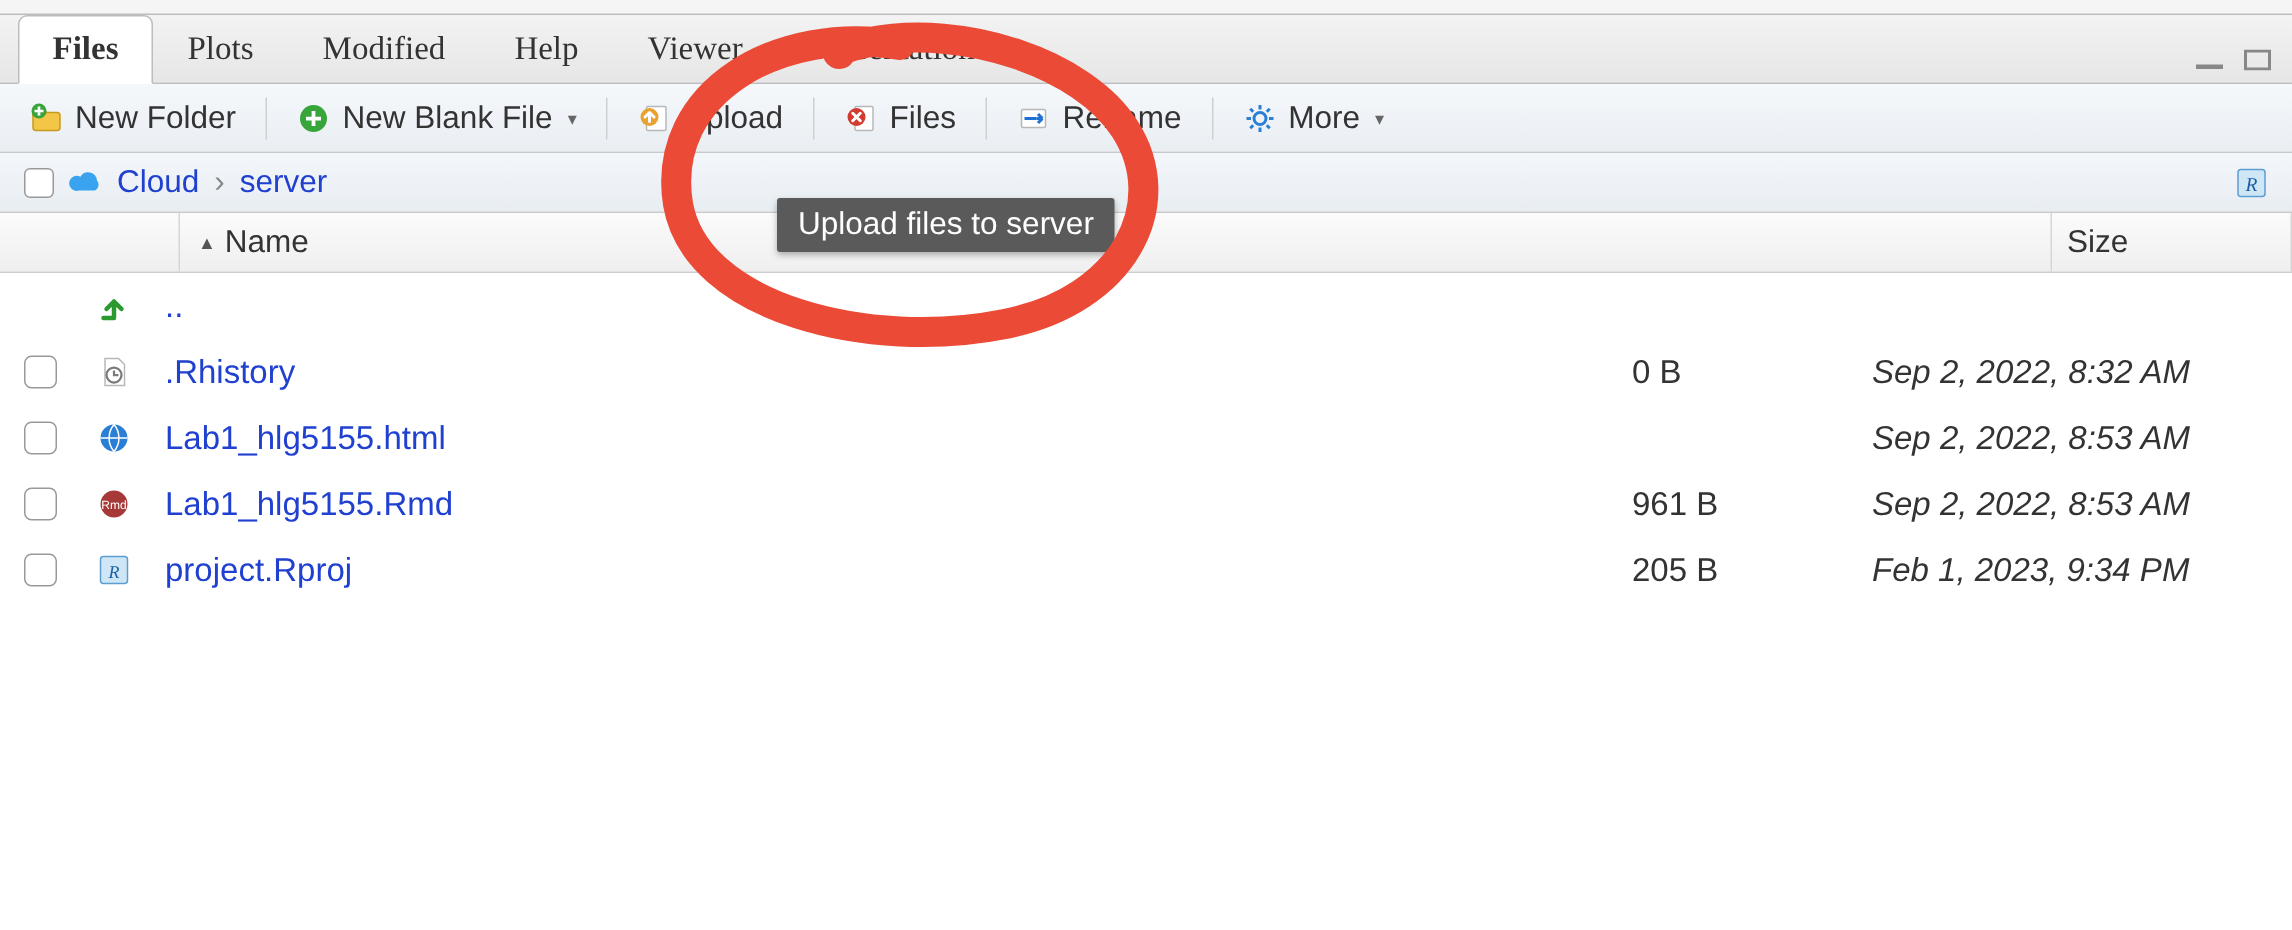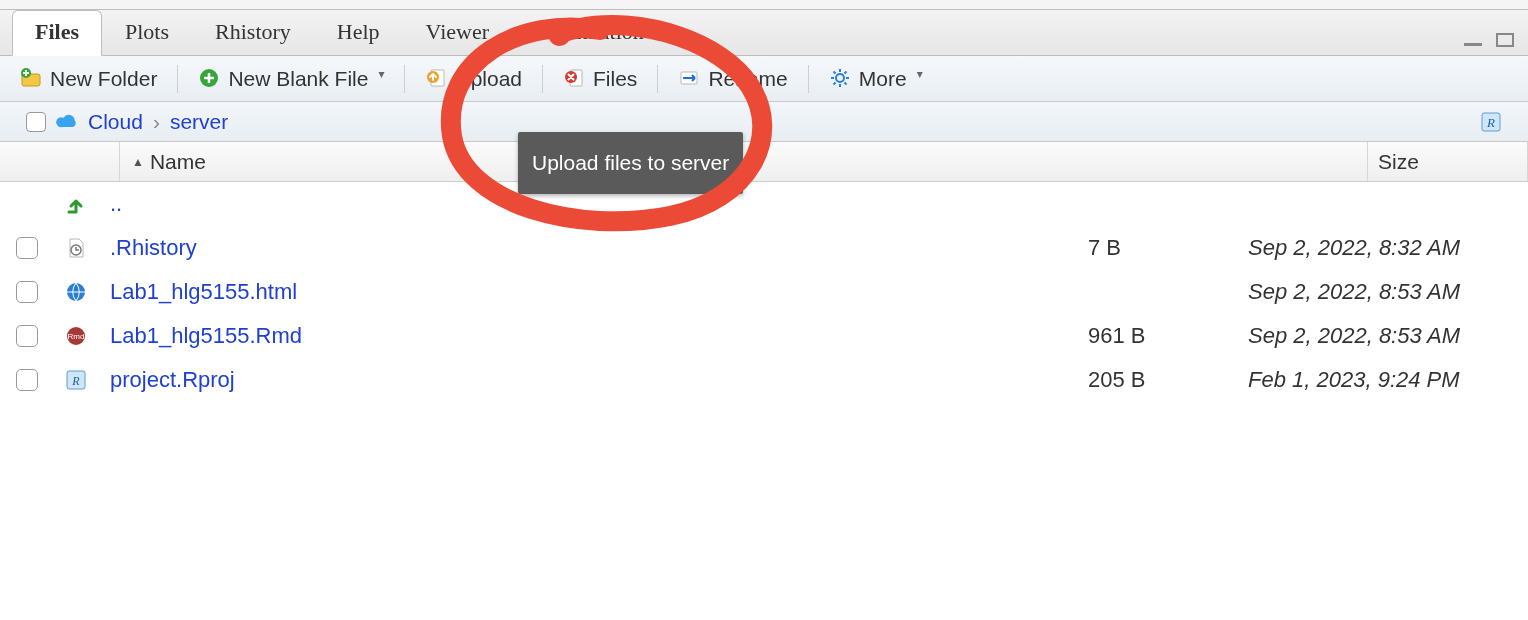--- a/index.html
+++ b/index.html
@@ -74,20 +74,21 @@
     align-items: center;
     height: 46px;
     background: linear-gradient(#f5f8fb,#e9eef3);
     border-bottom: 1px solid #c9c9c9;
     padding: 0 14px;
     gap: 14px;
     font-size: 21px;
   }
   .tbtn {
     display: inline-flex;
+    align-items: center;
     gap: 8px;
     padding: 2px 6px;
     cursor: pointer;
     color: #333;
     user-select: none;
     white-space: nowrap;
   }
   .tbtn .caret {
     font-size: 12px;
     color: #666;
@@ -106,21 +107,21 @@
     justify-content: center;
   }
 
   
   .crumbbar {
     display: flex;
     align-items: center;
     height: 40px;
     background: linear-gradient(#f3f7fb,#e8edf2);
     border-bottom: 1px solid #c9c9c9;
-    padding: 0 26px;
+    padding: 0 16px;
     gap: 10px;
     font-size: 21px;
   }
   .crumbbar .chk {
     width: 20px;
     height: 20px;
     border: 1.5px solid #999;
     border-radius: 4px;
     background: #fff;
   }
@@ -167,21 +168,21 @@
     background: #fff;
   }
 
   
   .tooltip {
     position: absolute;
     left: 518px;
     top: 132px;
     background: #5a5a5a;
     color: #fff;
-    padding: 19px 14px;
+    padding: 6px 14px;
     font-size: 21px;
     border-radius: 2px;
     box-shadow: 0 2px 4px rgba(0,0,0,0.3);
     z-index: 50;
     white-space: nowrap;
   }
 
   
   .annot {
     position: absolute;
@@ -190,21 +191,21 @@
   }
 </style>
 </head>
 <body>
 
 <div class="topstrip"></div>
 
 <div class="tabbar">
   <div class="tab active">Files</div>
   <div class="tab">Plots</div>
-  <div class="tab">Rhistory</div>
+  <div class="tab">Modified</div>
   <div class="tab">Help</div>
   <div class="tab">Viewer</div>
   <div class="tab">Presentation</div>
   <div class="wincontrols">
     <span>
       <svg width="20" height="14" viewBox="0 0 20 14">
           <rect x="1" y="10" width="18" height="3" fill="#888"></rect>
         </svg>
     </span>
     <span>
@@ -343,21 +344,21 @@
     <div class="c-icon">
       <span class="icon">
         <svg width="22" height="22" viewBox="0 0 22 22">
           <path d="M5 2h9l4 4v14H5z" fill="#fff" stroke="#b8b8b8"></path>
           <circle cx="11" cy="13" r="5" fill="none" stroke="#7a7a7a" stroke-width="1.5"></circle>
           <path d="M11 10v3h3" stroke="#7a7a7a" stroke-width="1.5" fill="none"></path>
         </svg>
       </span>
     </div>
     <div class="c-name"><a>.Rhistory</a></div>
-    <div class="c-size">7 B</div>
+    <div class="c-size">0 B</div>
     <div class="c-mod">Sep 2, 2022, 8:32 AM</div>
   </div>
 
   <div class="row">
     <div class="c-chk">
         <span class="chk"></span>
       </div>
     <div class="c-icon">
       <span class="icon">
         <svg width="22" height="22" viewBox="0 0 22 22">
@@ -394,21 +395,21 @@
     <div class="c-icon">
       <span class="icon">
         <svg width="22" height="22" viewBox="0 0 22 22">
           <rect x="2" y="2" width="18" height="18" rx="2" fill="#cfe6f6" stroke="#5d9ed1"></rect>
           <text x="11" y="16" text-anchor="middle" font-size="12" font-style="italic" fill="#1d5fa5" font-family="serif">R</text>
         </svg>
       </span>
     </div>
     <div class="c-name"><a>project.Rproj</a></div>
     <div class="c-size">205 B</div>
-    <div class="c-mod">Feb 1, 2023, 9:24 PM</div>
+    <div class="c-mod">Feb 1, 2023, 9:34 PM</div>
   </div>
 
 </div>
 
 <div class="tooltip">Upload files to server</div>
 
 <svg class="annot" style="left:410px; top:6px;" width="380" height="240" viewBox="0 0 380 240">
   <path d="M 190 24
            C 110 10, 30 55, 42 130
            C 54 200, 170 228, 260 210

